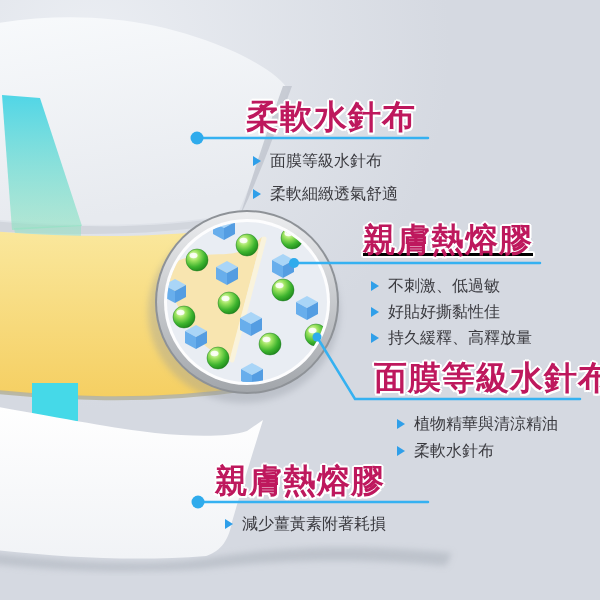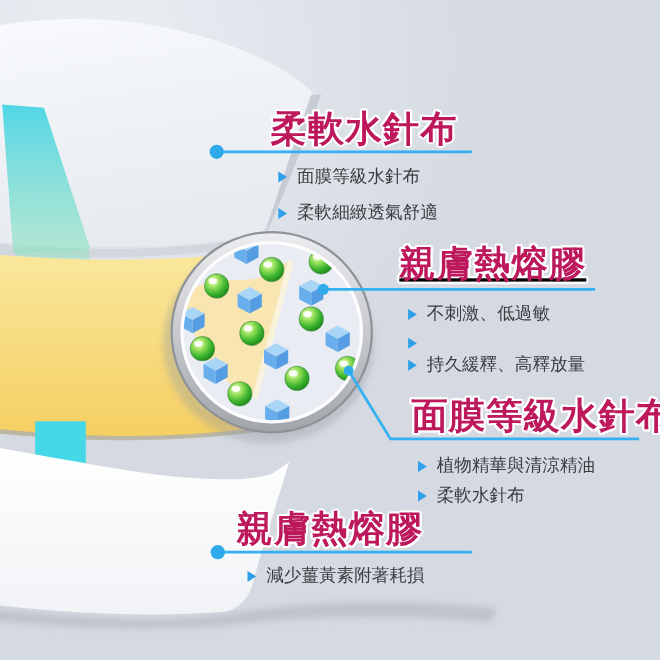--- a/index.html
+++ b/index.html
@@ -20,21 +20,21 @@
   .b-rows{position:absolute;display:flex;flex-direction:column;}
   .b-row{display:flex;align-items:flex-start;white-space:nowrap;}
   .tri{
     width:0;height:0;flex:0 0 auto;margin:6px 9px 0 0;
     border-top:5px solid transparent;border-bottom:5px solid transparent;
     border-left:8px solid #2f9fe9;
   }
   .b-text{font-size:16px;line-height:22px;color:#3b3b40;}
   .gap11 .b-row{margin-bottom:11px;}
   .gap4  .b-row{margin-bottom:4px;font-family:Liberation Serif, serif;}
-  .gap5  .b-row{margin-bottom:5px;}
+  .gap5  .b-row{margin-bottom:5px;margin-left:17px;}
 </style>
 </head>
 <body>
 
 <div class="stage">
 
 <svg width="600" height="600" viewBox="0 0 600 600">
   <defs>
     <radialGradient id="bgGrad" cx="15%" cy="8%" r="60%">
       <stop offset="0" stop-color="#ebeef3"></stop>
@@ -186,20 +186,21 @@
   <div class="sec" style="left:363px;top:222px;text-decoration:underline;">
     <div class="sec-title">親膚熱熔膠</div>
   </div>
   <div class="b-rows gap4" style="left:371px;top:275px;">
     <div class="b-row">
       <span class="tri"></span>
       <span class="b-text">不刺激、低過敏</span>
     </div>
     <div class="b-row">
       <span class="tri"></span>
+      <span class="b-text">好貼好撕黏性佳</span>
     </div>
     <div class="b-row">
       <span class="tri"></span>
       <span class="b-text">持久緩釋、高釋放量</span>
     </div>
   </div>
 
   <div class="sec" style="left:374px;top:360px;">
     <div class="sec-title">面膜等級水針布</div>
   </div>

